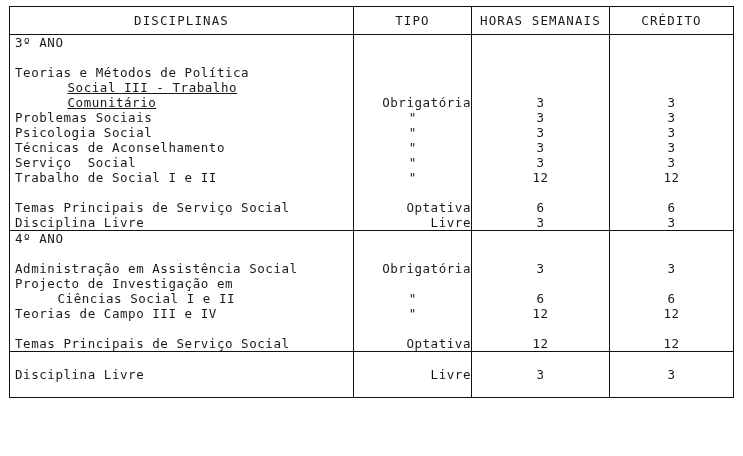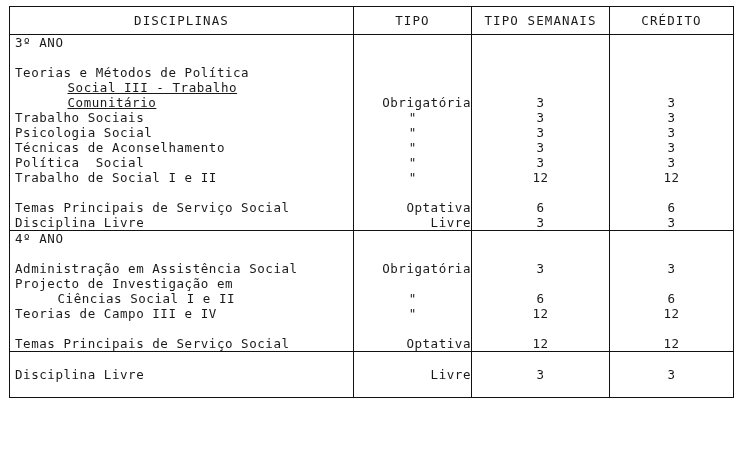--- a/index.html
+++ b/index.html
@@ -93,38 +93,38 @@
     <colgroup>
       <col class="c-disc">
       <col class="c-tipo">
       <col class="c-horas">
       <col class="c-cred">
     </colgroup>
     <thead>
       <tr>
         <th class="first">DISCIPLINAS</th>
         <th>TIPO</th>
-        <th>TIPO SEMANAIS</th>
+        <th>HORAS SEMANAIS</th>
         <th>CRÉDITO</th>
       </tr>
     </thead>
     <tbody>
 
       <tr>
         <td class="first cell-pad-left">
           <div class="block">
             <div class="line">3º ANO</div>
             <div class="line blank">&nbsp;</div>
             <div class="line">Teorias e Métodos de Política</div>
             <div class="line indent2">Social III - Trabalho</div>
             <div class="line indent2">Comunitário</div>
-            <div class="line">Trabalho Sociais</div>
+            <div class="line">Problemas Sociais</div>
             <div class="line">Psicologia Social</div>
             <div class="line">Técnicas de Aconselhamento</div>
-            <div class="line">Política  Social</div>
+            <div class="line">Serviço  Social</div>
             <div class="line">Trabalho de Social I e II</div>
             <div class="line blank">&nbsp;</div>
             <div class="line">Temas Principais de Serviço Social</div>
             <div class="line">Disciplina Livre</div>
           </div>
         </td>
         <td>
           <div class="block">
             <div class="line blank">&nbsp;</div>
             <div class="line blank">&nbsp;</div>

